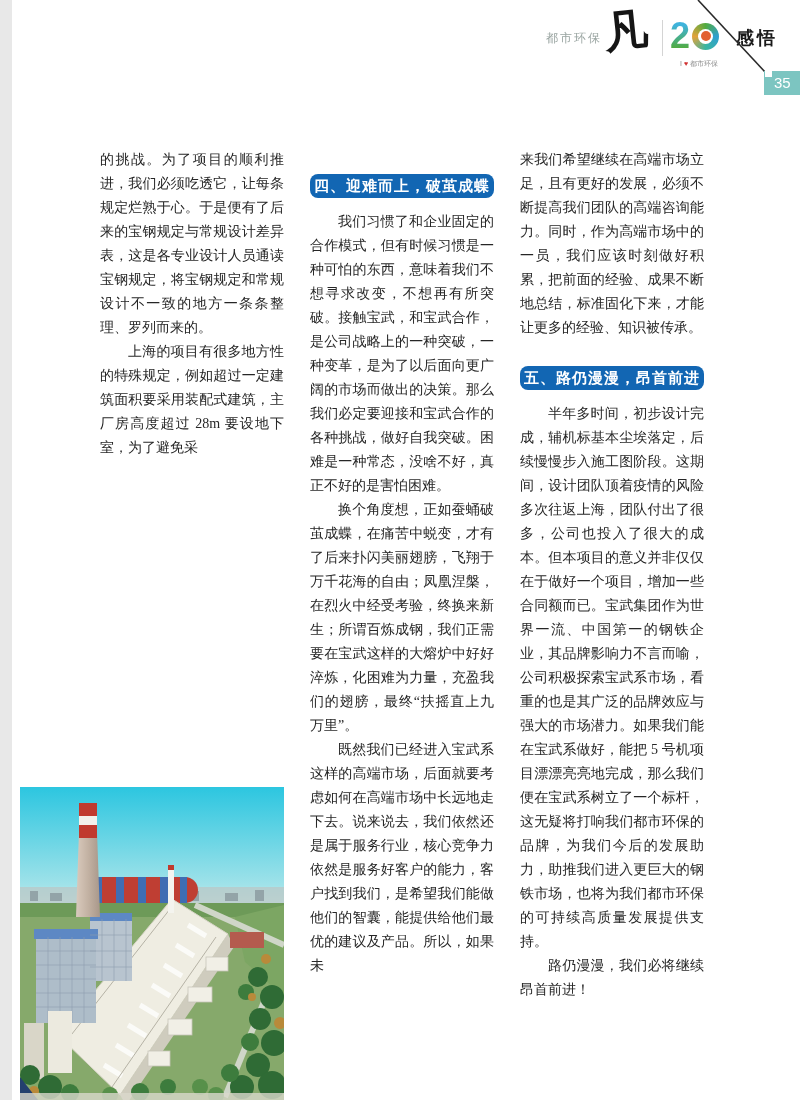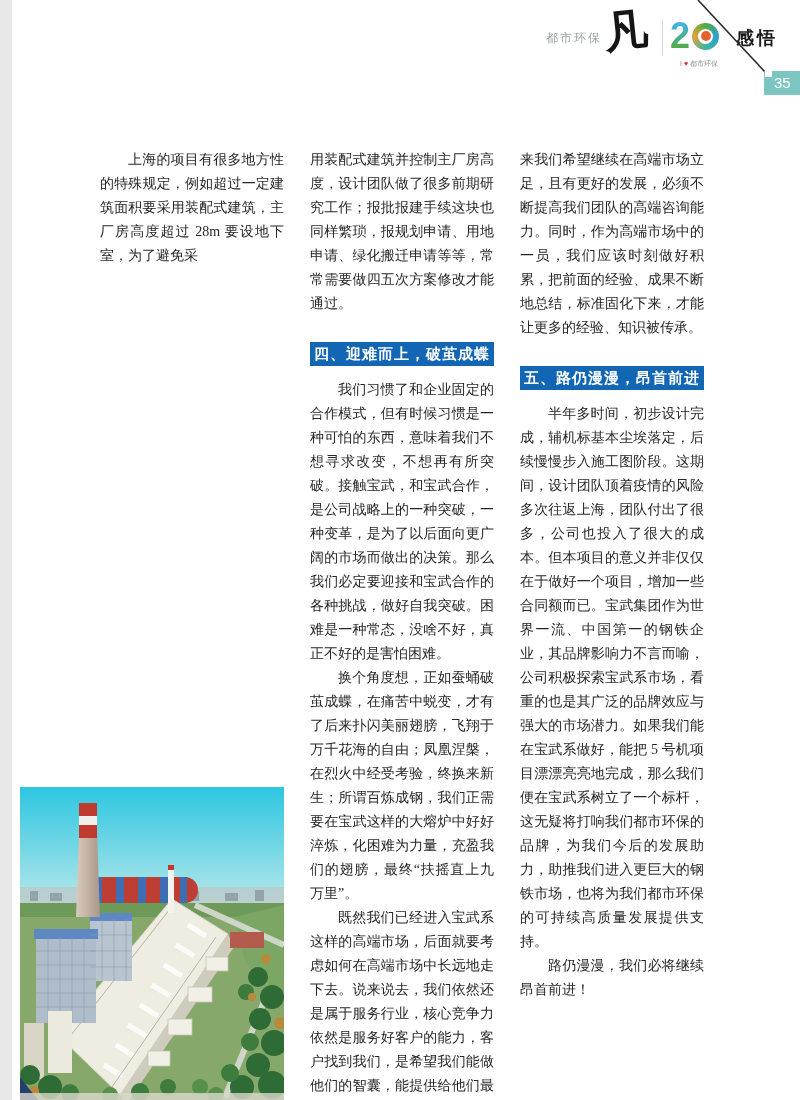--- a/index.html
+++ b/index.html
@@ -30,21 +30,21 @@
         font-family:"Liberation Sans",sans-serif;}
   .page-tab-sq{position:absolute;left:753px;top:70px;width:7px;height:7px;background:#ffffff;}
   
   .col{position:absolute;top:148px;width:184px;font-size:14px;line-height:24px;color:#262626;
        text-align:justify;text-justify:inter-character;}
   .col-1{left:88px;} .col-2{left:298px;} .col-3{left:508px;}
   .col p{margin:0;}
   .col p.indent{text-indent:2em;}
   .sec-heading{background:#1266b3;color:#ffffff;font-weight:bold;font-size:15px;line-height:24px;
        text-align:center;letter-spacing:1px;margin:26px 0 12px 0;
-       font-family:"Liberation Sans",sans-serif;}
+       font-family:"Liberation Sans",sans-serif;border-radius:8px;}
   
   .photo{position:absolute;left:8px;top:787px;width:264px;height:313px;overflow:hidden;}
 </style>
 </head>
 <body>
 
 <div class="page">
 
   <div class="brand-text">都市环保</div>
   <div class="calligraphy">凡</div>
@@ -68,25 +68,25 @@
   <svg class="corner-line-svg" width="800" height="100">
     <line x1="686" y1="0" x2="753" y2="72" stroke="#2a2a2a" stroke-width="1.6"></line>
   </svg>
 
   <div class="page-tab">
     <span class="num">35</span>
   </div>
   <div class="page-tab-sq"></div>
 
   <div class="col col-1">
+    <p>的挑战。为了项目的顺利推进，我们必须吃透它，让每条规定烂熟于心。于是便有了后来的宝钢规定与常规设计差异表，这是各专业设计人员通读宝钢规定，将宝钢规定和常规设计不一致的地方一条条整理、罗列而来的。</p>
     <p class="indent">上海的项目有很多地方性的特殊规定，例如超过一定建筑面积要采用装配式建筑，主厂房高度超过 28m 要设地下室，为了避免采</p>
   </div>
 
   <div class="col col-2">
-    <p>用装配式建筑并控制主厂房高度，设计团队做了很多前期研究工作；报批报建手续这块也同样繁琐，报规划申请、用地申请、绿化搬迁申请等等，常常需要做四五次方案修改才能通过。</p>
     <div class="sec-heading">四、迎难而上，破茧成蝶</div>
     <p class="indent">我们习惯了和企业固定的合作模式，但有时候习惯是一种可怕的东西，意味着我们不想寻求改变，不想再有所突破。接触宝武，和宝武合作，是公司战略上的一种突破，一种变革，是为了以后面向更广阔的市场而做出的决策。那么我们必定要迎接和宝武合作的各种挑战，做好自我突破。困难是一种常态，没啥不好，真正不好的是害怕困难。</p>
     <p class="indent">换个角度想，正如蚕蛹破茧成蝶，在痛苦中蜕变，才有了后来扑闪美丽翅膀，飞翔于万千花海的自由；凤凰涅槃，在烈火中经受考验，终换来新生；所谓百炼成钢，我们正需要在宝武这样的大熔炉中好好淬炼，化困难为力量，充盈我们的翅膀，最终“扶摇直上九万里”。</p>
     <p class="indent">既然我们已经进入宝武系这样的高端市场，后面就要考虑如何在高端市场中长远地走下去。说来说去，我们依然还是属于服务行业，核心竞争力依然是服务好客户的能力，客户找到我们，是希望我们能做他们的智囊，能提供给他们最优的建议及产品。所以，如果未</p>
   </div>
 
   <div class="col col-3">
     <p>来我们希望继续在高端市场立足，且有更好的发展，必须不断提高我们团队的高端咨询能力。同时，作为高端市场中的一员，我们应该时刻做好积累，把前面的经验、成果不断地总结，标准固化下来，才能让更多的经验、知识被传承。</p>
     <div class="sec-heading">五、路仍漫漫，昂首前进</div>
     <p class="indent">半年多时间，初步设计完成，辅机标基本尘埃落定，后续慢慢步入施工图阶段。这期间，设计团队顶着疫情的风险多次往返上海，团队付出了很多，公司也投入了很大的成本。但本项目的意义并非仅仅在于做好一个项目，增加一些合同额而已。宝武集团作为世界一流、中国第一的钢铁企业，其品牌影响力不言而喻，公司积极探索宝武系市场，看重的也是其广泛的品牌效应与强大的市场潜力。如果我们能在宝武系做好，能把 5 号机项目漂漂亮亮地完成，那么我们便在宝武系树立了一个标杆，这无疑将打响我们都市环保的品牌，为我们今后的发展助力，助推我们进入更巨大的钢铁市场，也将为我们都市环保的可持续高质量发展提供支持。</p>

